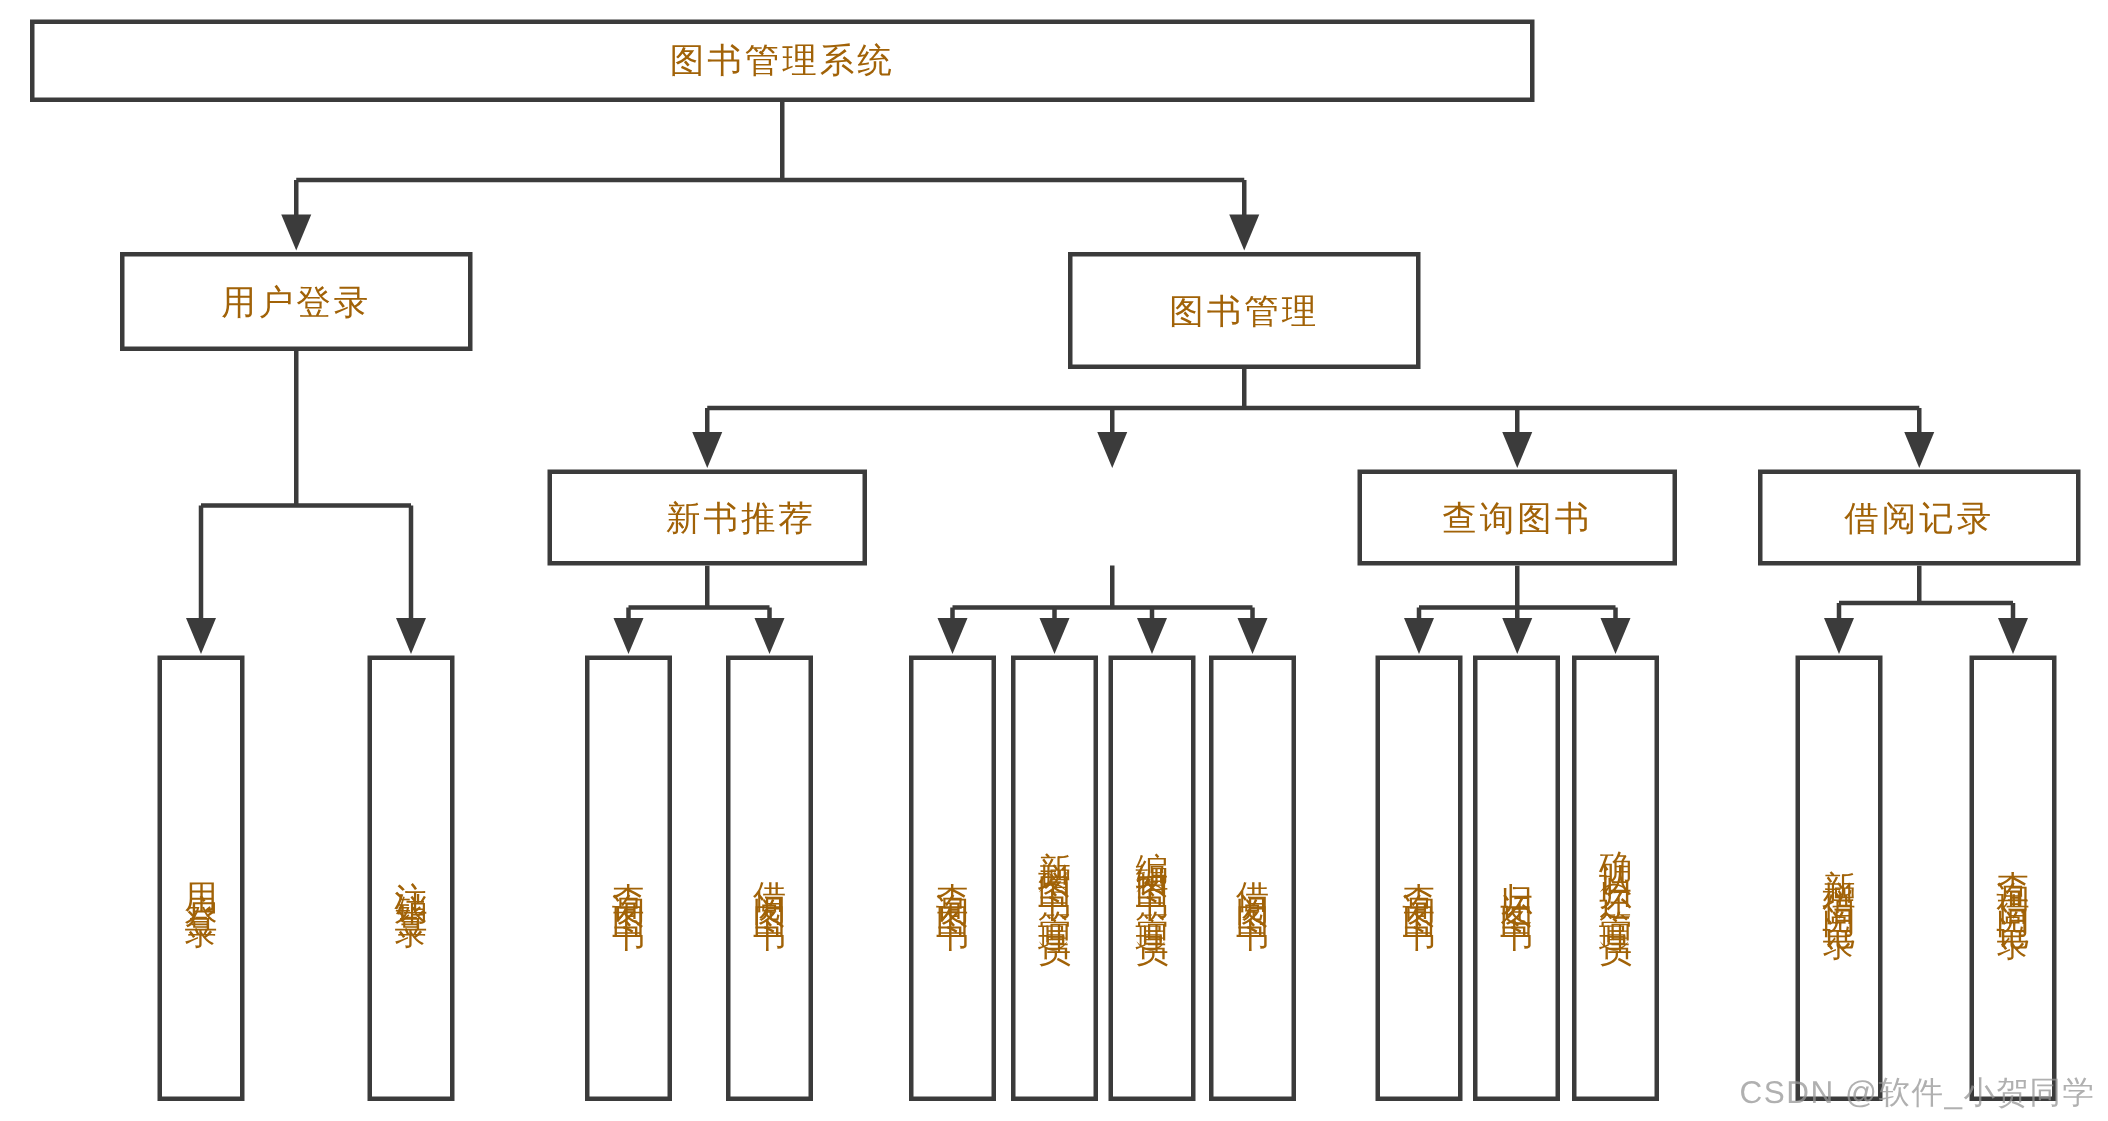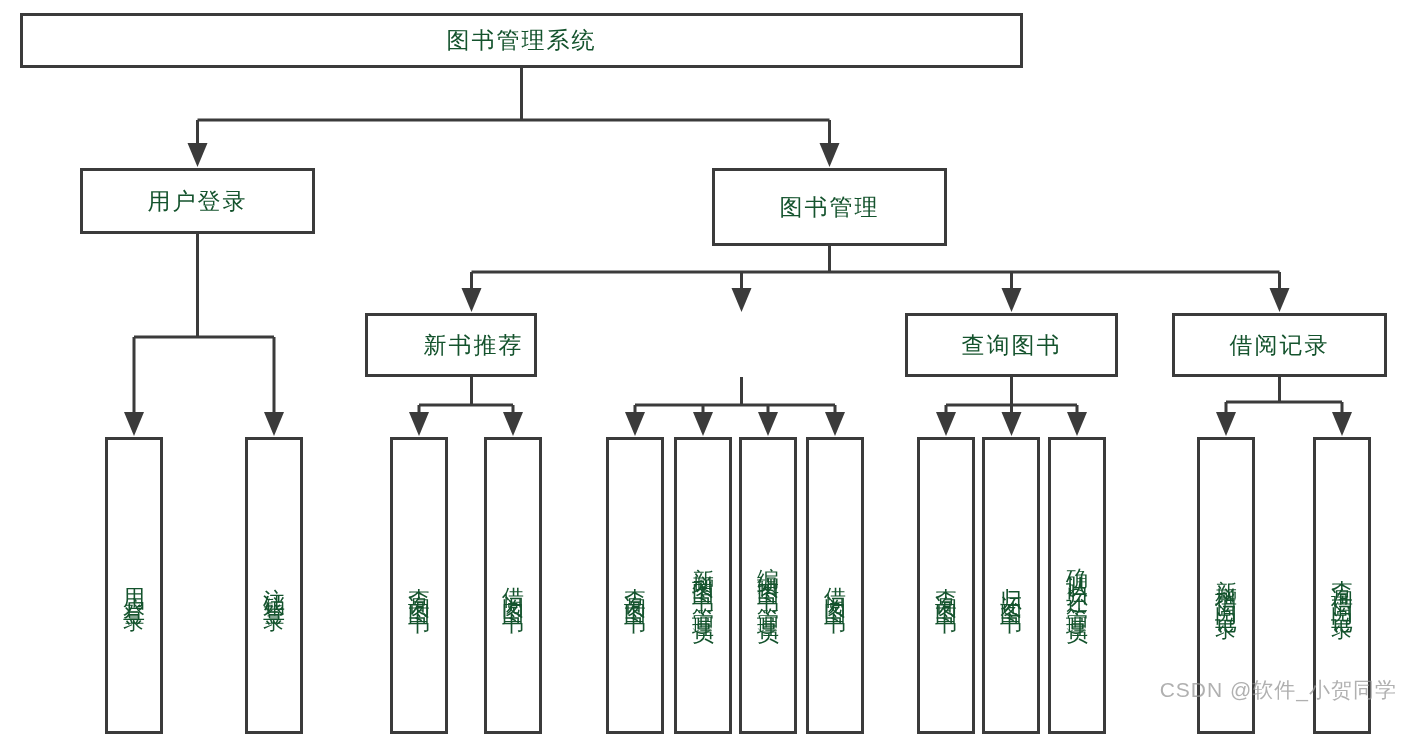--- a/index.html
+++ b/index.html
@@ -21,21 +21,21 @@
     position: absolute;
     left: 0;
     top: 0;
     z-index: 1;
   }
   .node {
     position: absolute;
     box-sizing: border-box;
     border: 3px solid #3b3b3b;
     background: #ffffff;
-    color: #14532d;
+    color: #a16207;
     display: flex;
     align-items: center;
     justify-content: center;
     z-index: 2;
     letter-spacing: 2px;
     font-size: 23px;
   }
   .node.h {
     text-align: center;
   }
@@ -45,21 +45,21 @@
     height: 297px;
     writing-mode: vertical-rl;
     text-orientation: mixed;
     letter-spacing: 8px;
     font-size: 22px;
     line-height: 1;
   }
   .watermark {
     position: absolute;
     right: 8px;
-    top: 676px;
+    top: 714px;
     z-index: 5;
     font-size: 21px;
     color: rgba(150, 150, 150, 0.75);
     letter-spacing: 1px;
     white-space: nowrap;
   }
 </style>
 </head>
 <body>
 
@@ -106,21 +106,21 @@
       <polygon points="1216,412 1236,412 1226,436"></polygon>
       <polygon points="1332,412 1352,412 1342,436"></polygon>
     </g>
   </svg>
 
   <div class="node h" style="left:20px; top:13px; width:1003px; height:55px;">图书管理系统</div>
 
   <div class="node h" style="left:80px; top:168px; width:235px; height:66px;">用户登录</div>
   <div class="node h" style="left:712px; top:168px; width:235px; height:78px;">图书管理</div>
 
-  <div class="node h" style="left:365px; top:313px; width:172px; height:64px;padding-left:45px;">新书推荐</div>
+  <div class="node h" style="left:365px; top:313px; width:213px; height:64px;padding-left:45px;">新书推荐</div>
   <div class="node h" style="left:905px; top:313px; width:213px; height:64px;">查询图书</div>
   <div class="node h" style="left:1172px; top:313px; width:215px; height:64px;">借阅记录</div>
 
   <div class="node v" style="left:105px;">用户登录</div>
   <div class="node v" style="left:245px;">注销登录</div>
 
   <div class="node v" style="left:390px;">查询图书</div>
   <div class="node v" style="left:484px;">借阅图书</div>
 
   <div class="node v" style="left:606px;">查询图书</div>

